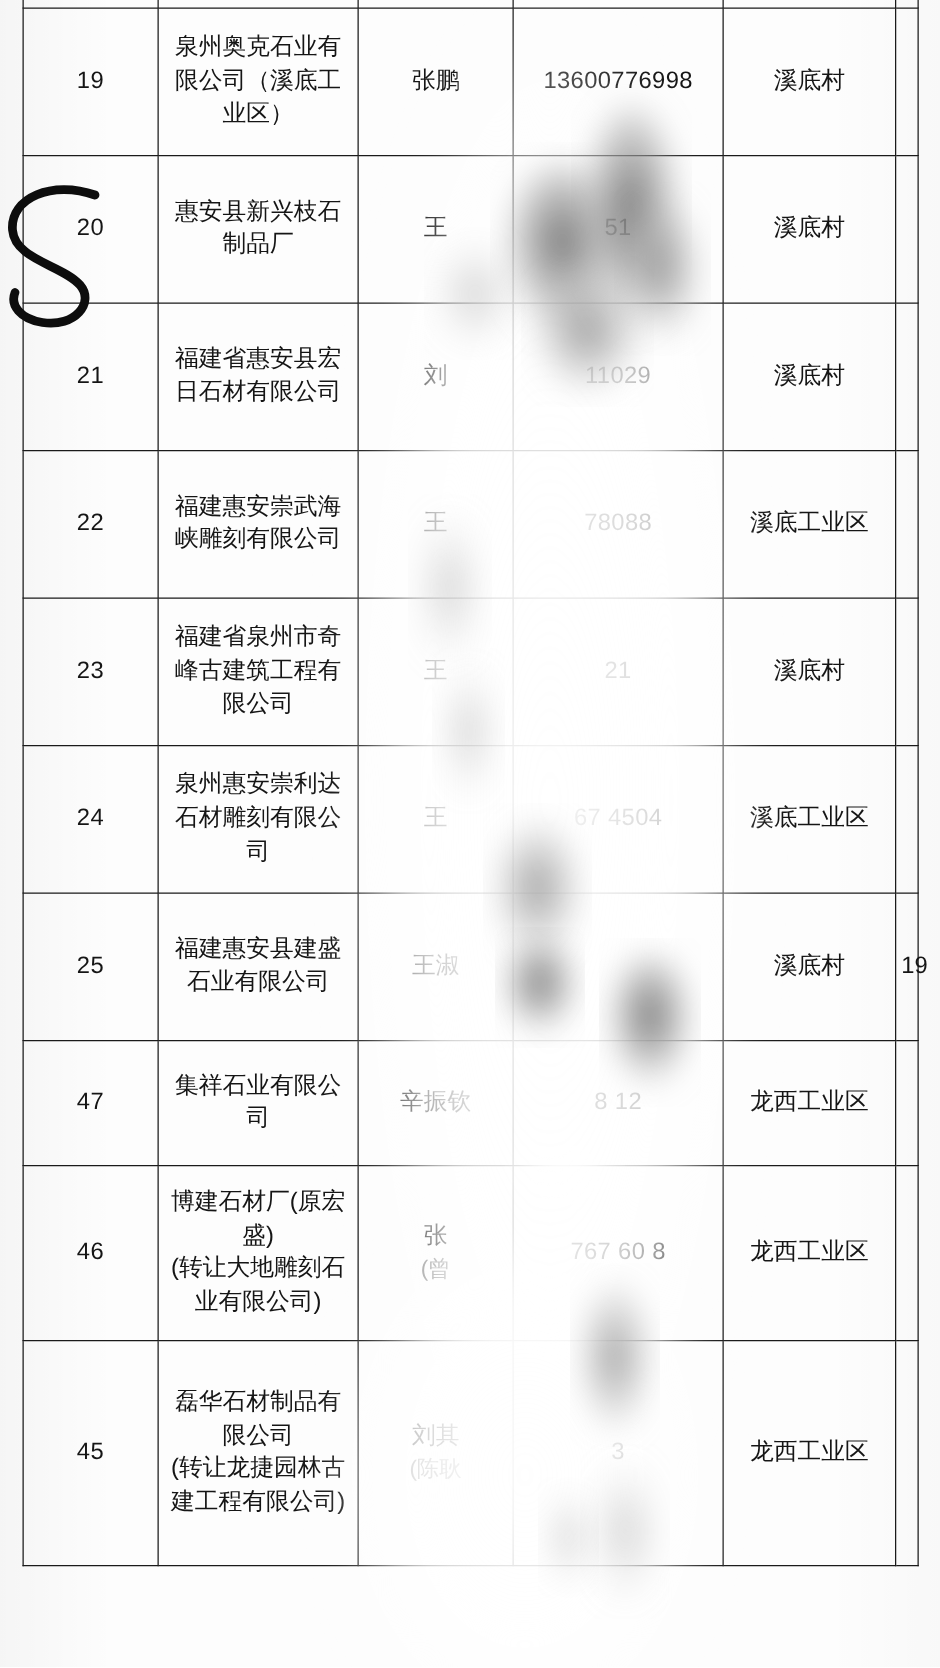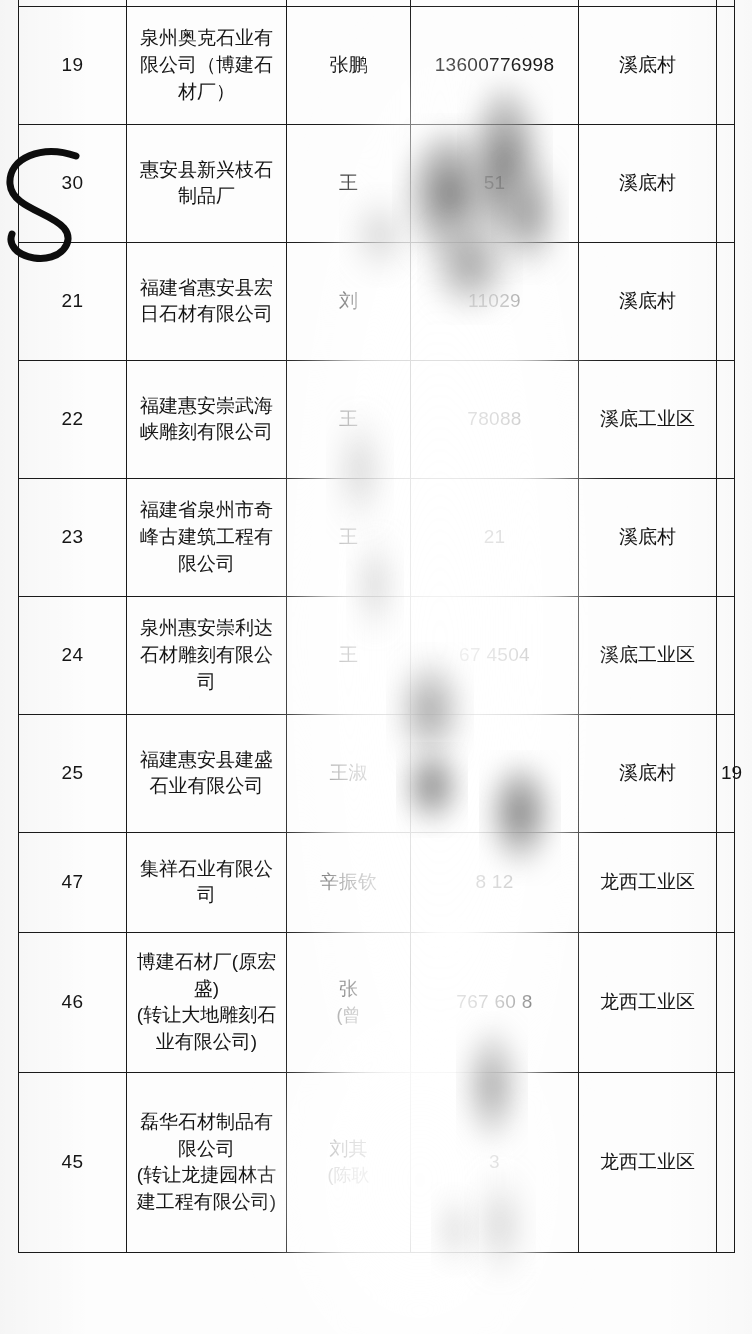--- a/index.html
+++ b/index.html
@@ -138,29 +138,29 @@
         <td class="cell-idx"></td>
         <td class="cell-name" style="text-align:left;">限公司2)</td>
         <td class="cell-person"></td>
         <td class="cell-phone"></td>
         <td class="cell-area"></td>
         <td class="cell-extra"></td>
       </tr>
 
       <tr style="height:118px;">
         <td class="cell-idx">19</td>
-        <td class="cell-name">泉州奥克石业有限公司（博建石材厂）</td>
+        <td class="cell-name">泉州奥克石业有限公司（溪底工业区）</td>
         <td class="cell-person">张鹏</td>
         <td class="cell-phone">13600776998</td>
         <td class="cell-area">溪底村</td>
         <td class="cell-extra"></td>
       </tr>
 
       <tr style="height:118px;">
-        <td class="cell-idx">30</td>
+        <td class="cell-idx">20</td>
         <td class="cell-name">惠安县新兴枝石制品厂</td>
         <td class="cell-person">王</td>
         <td class="cell-phone">51</td>
         <td class="cell-area">溪底村</td>
         <td class="cell-extra"></td>
       </tr>
 
       <tr style="height:118px;">
         <td class="cell-idx">21</td>
         <td class="cell-name">福建省惠安县宏日石材有限公司</td>

